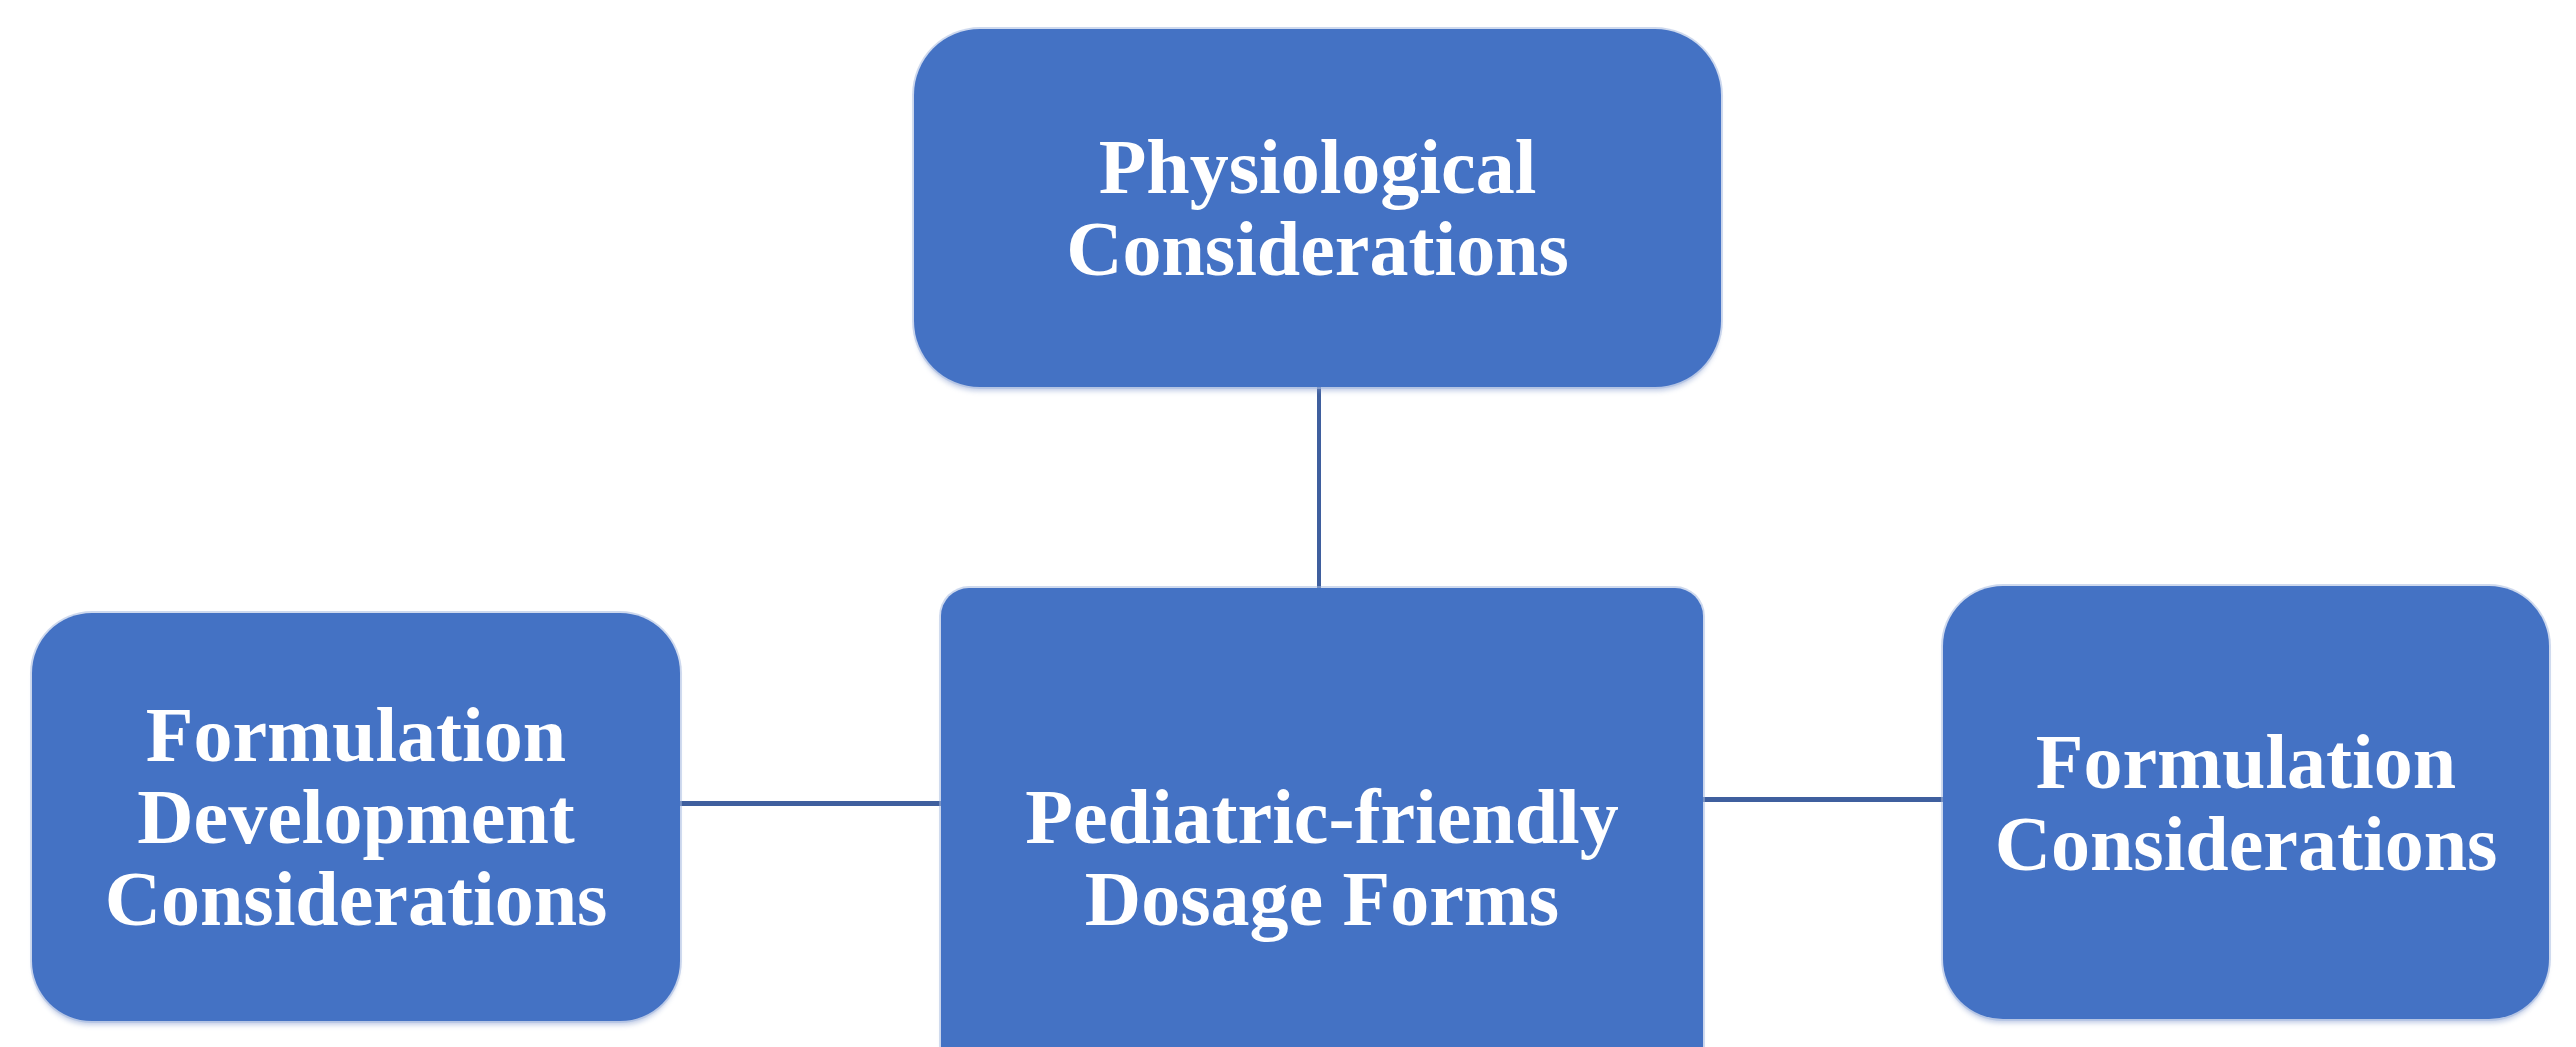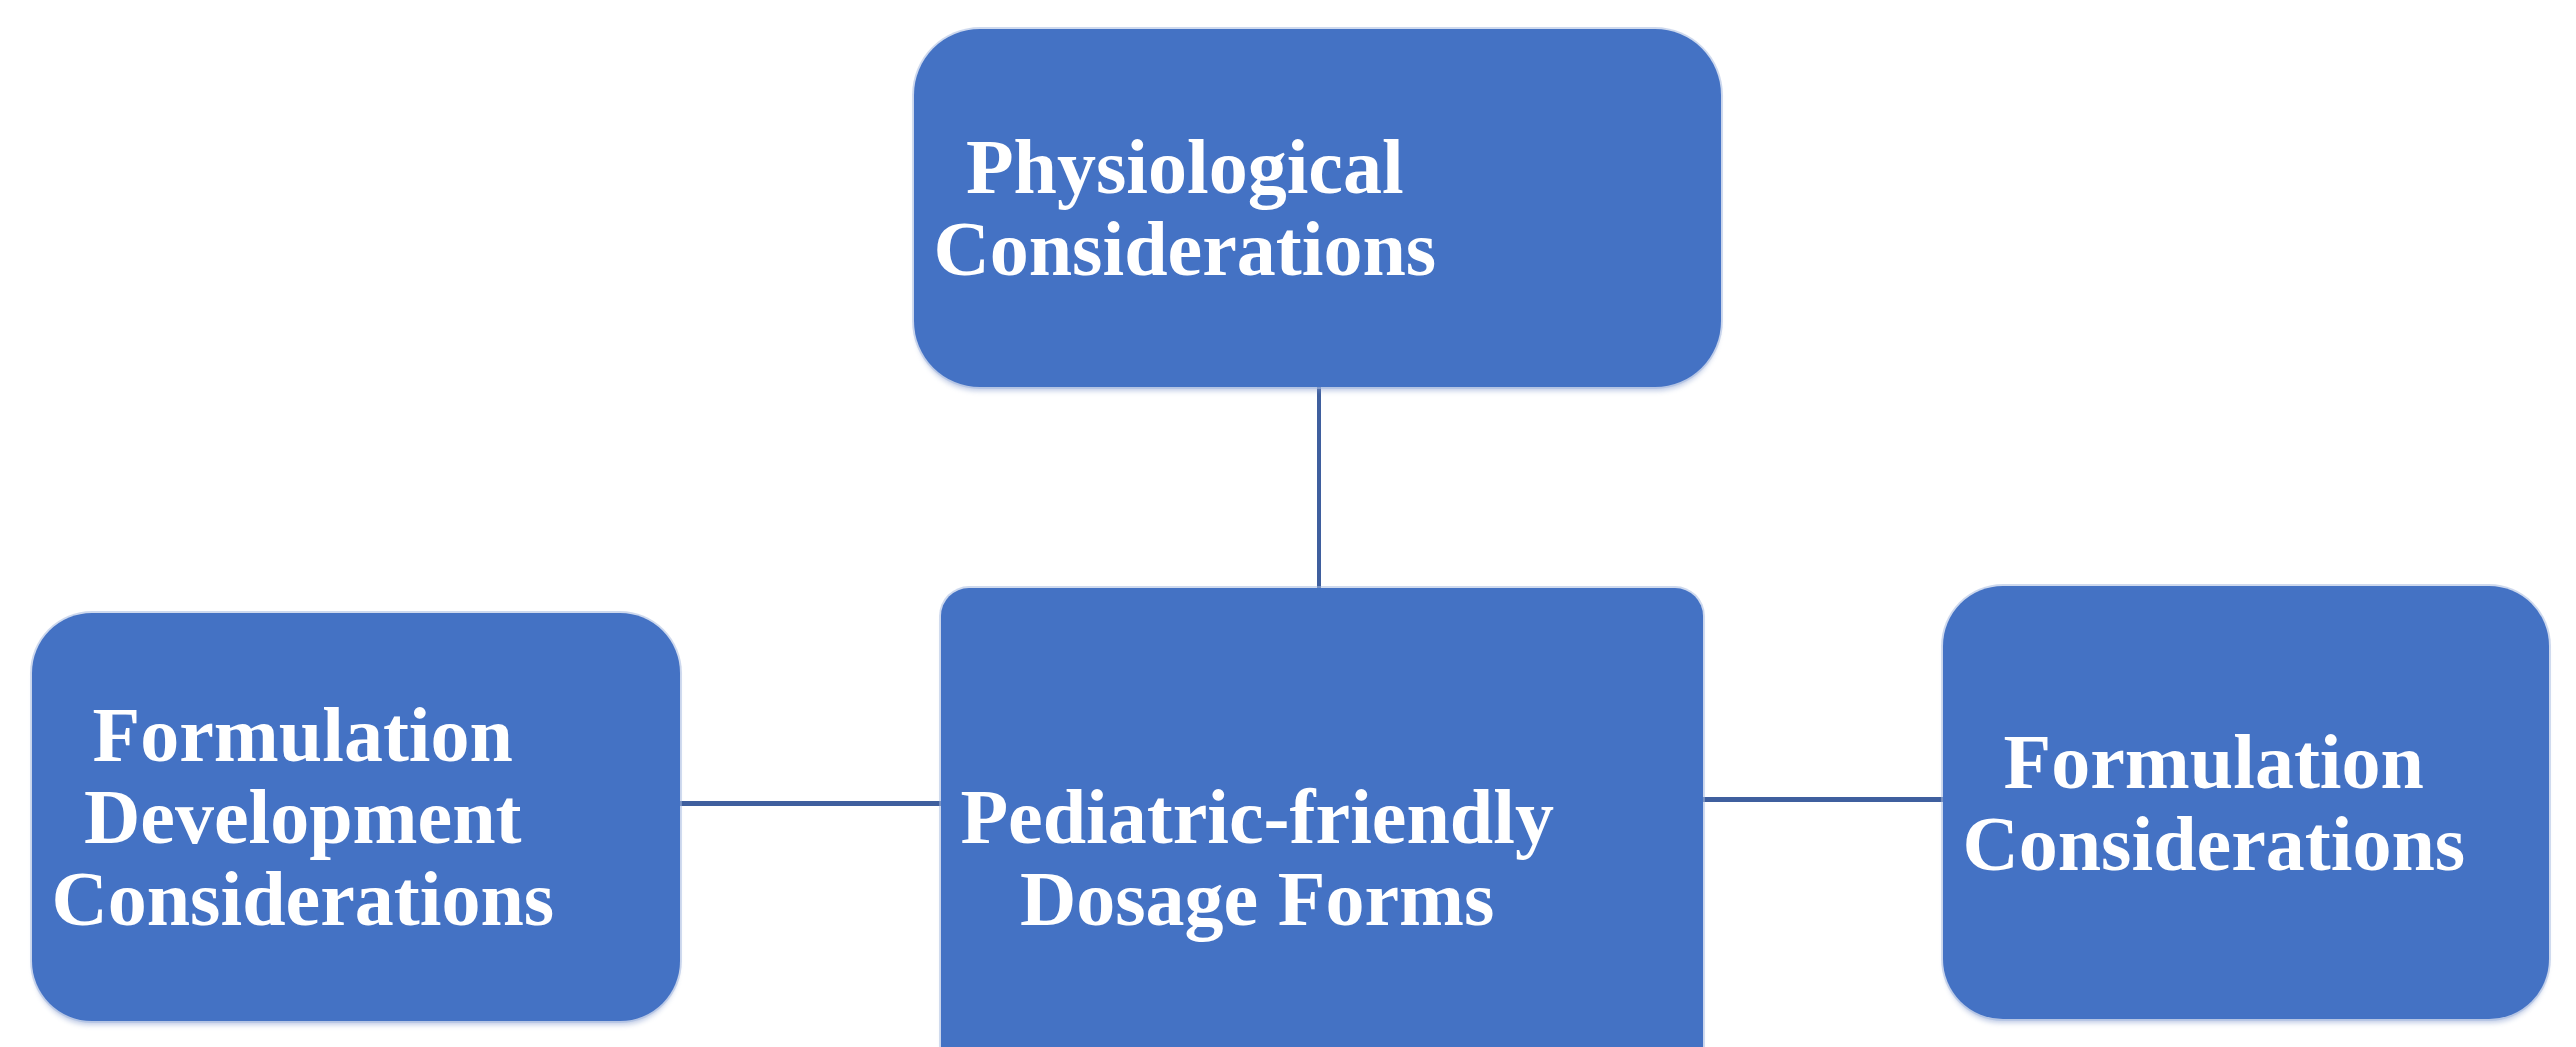--- a/index.html
+++ b/index.html
@@ -15,21 +15,21 @@
     width: 2576px;
     height: 1048px;
     background: var(--background, #ffffff);
   }
   .node {
     position: absolute;
     background: var(--box-fill, #4472C4);
     color: var(--label-text, #ffffff);
     display: flex;
     align-items: center;
-    justify-content: flex-start;
+    justify-content: center;
     text-align: center;
     font-family: "Liberation Serif", "DejaVu Serif", serif;
     font-weight: 700;
     font-size: 78px;
     line-height: 1.05;
     white-space: pre-line;
     box-shadow: 0 0 0 1.9px rgba(166, 186, 224, 0.55),
                 0 6.8px 5.8px -2.9px rgba(120, 145, 200, 0.45);
   }
   .node-label {

